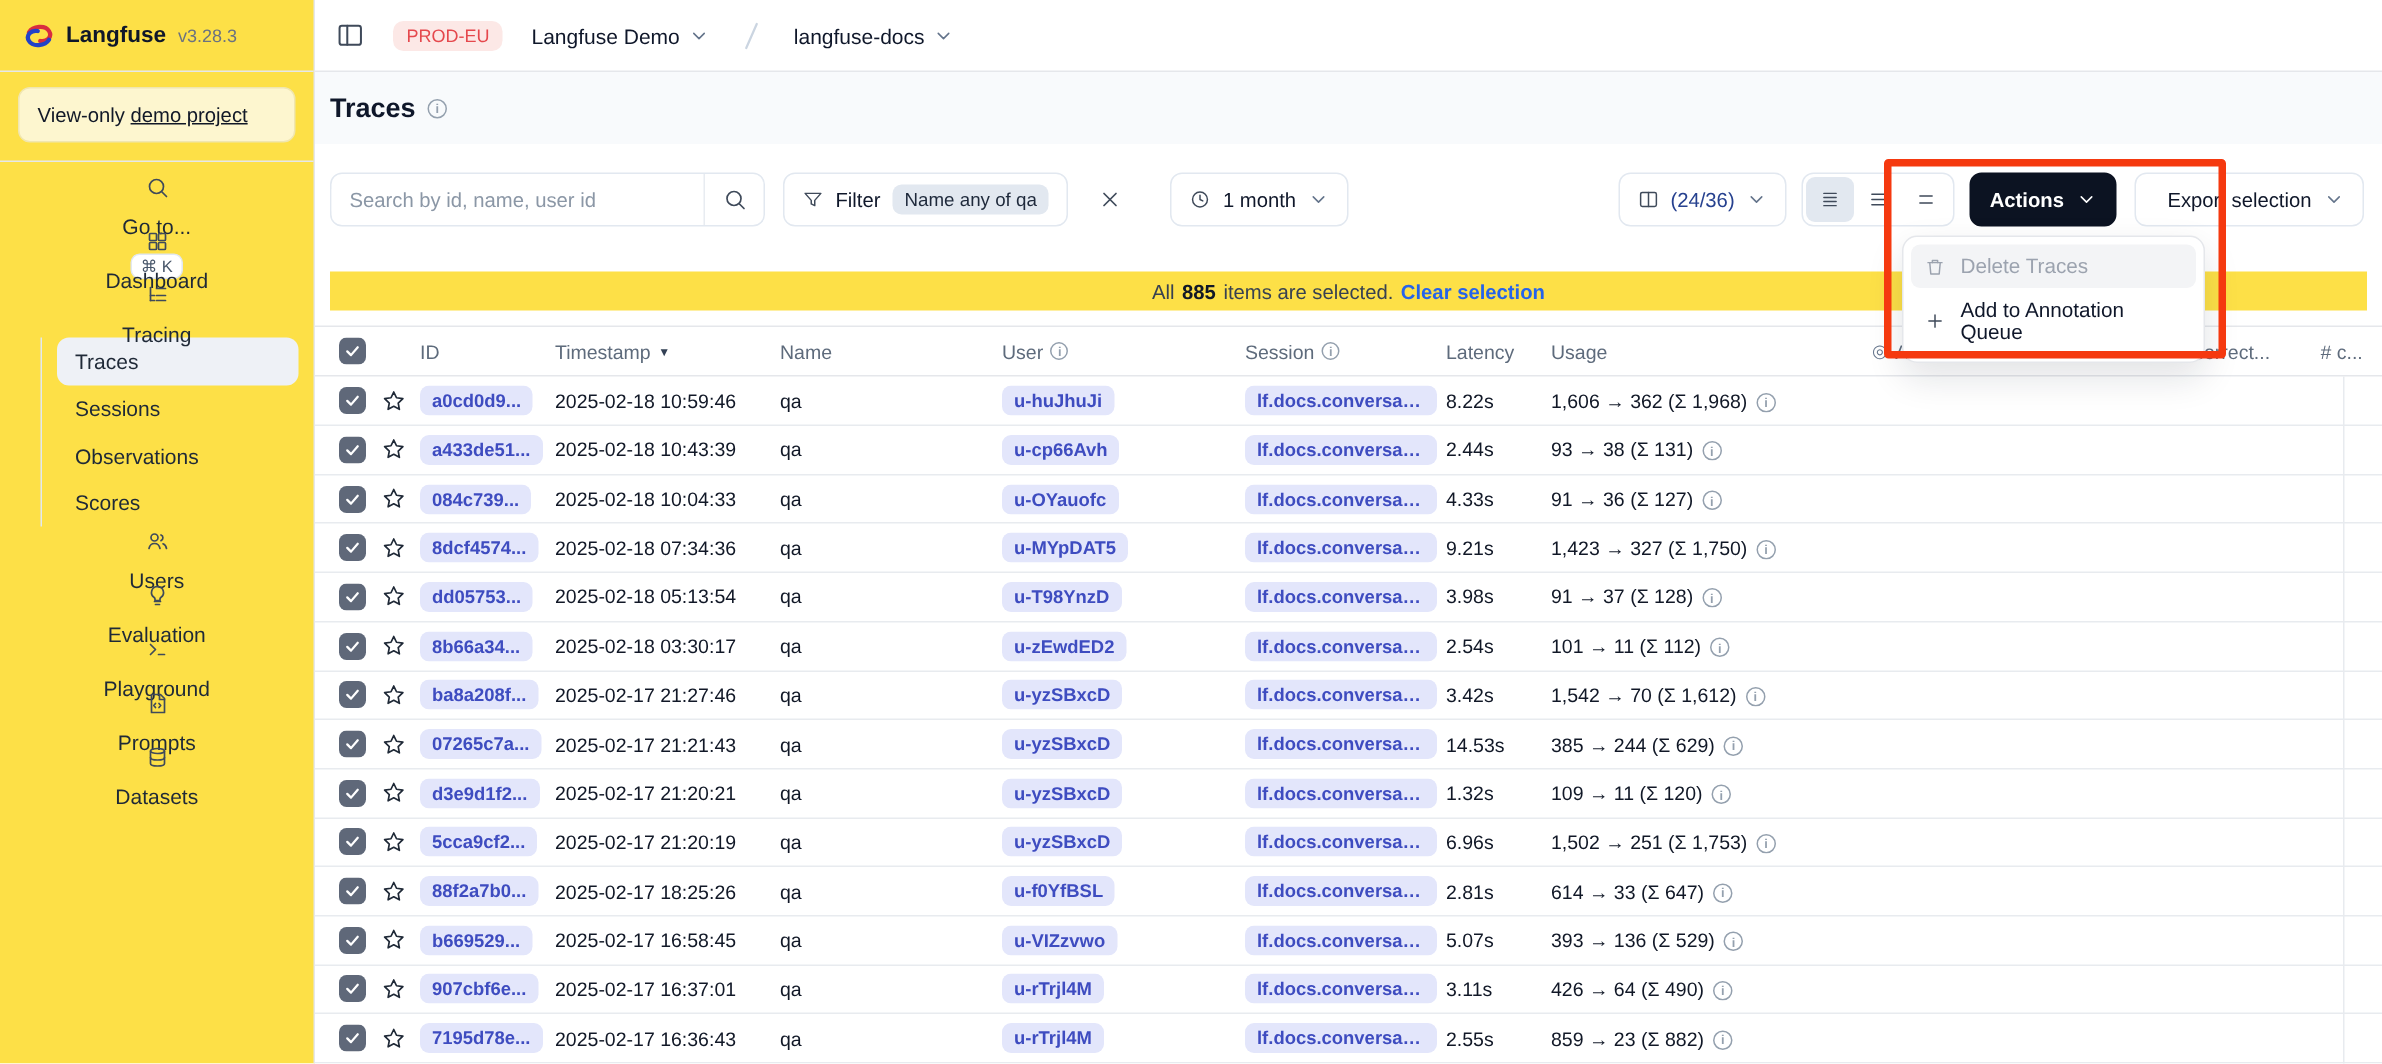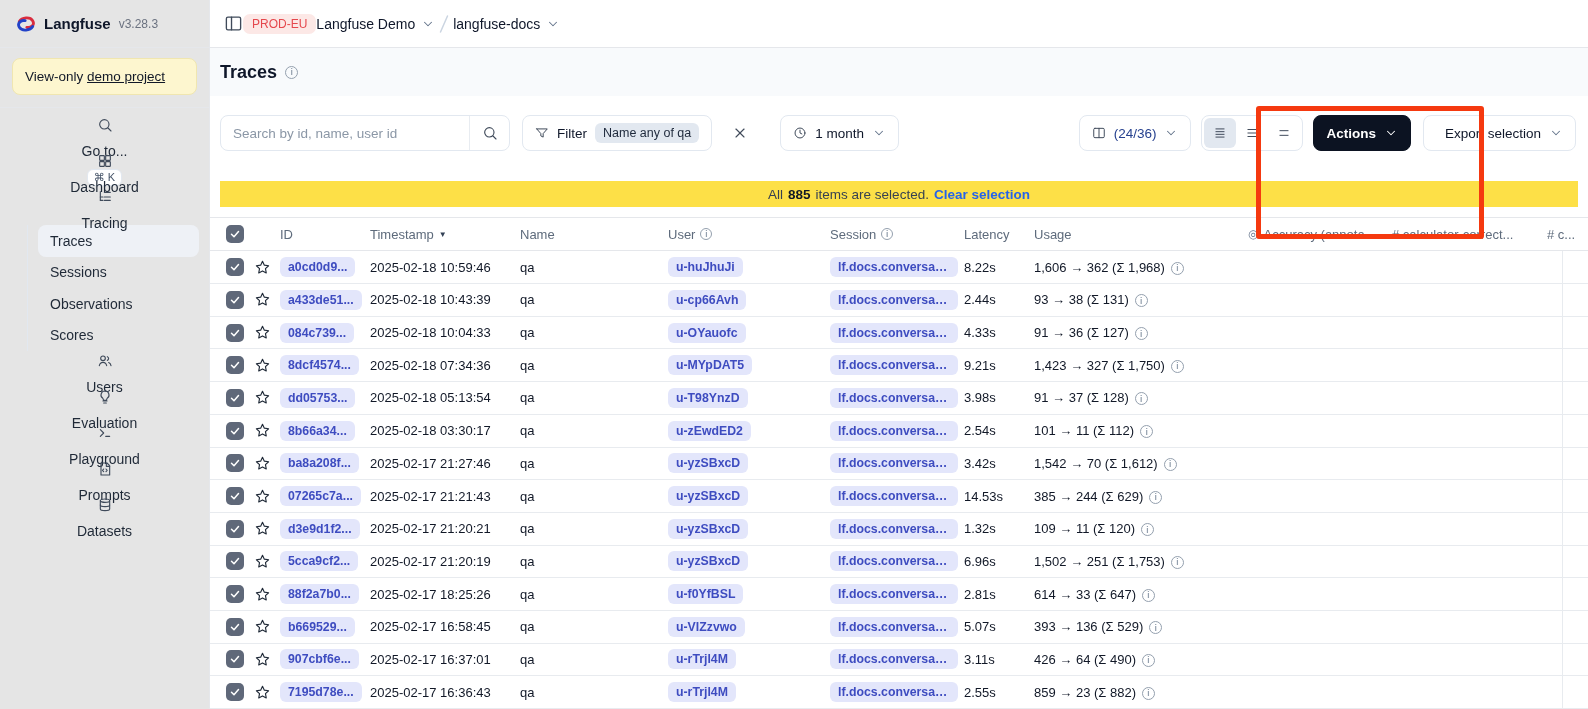--- a/index.html
+++ b/index.html
@@ -4,38 +4,38 @@
 <style>
   * { margin:0; padding:0; box-sizing:border-box; }
   html,body { width:1588px; height:709px; overflow:hidden; }
   body { font-family:"Liberation Sans",sans-serif; font-size:14px; color:#111827; background:#fff; display:flex; }
   .ic { width:16px; height:16px; stroke:#3f4a5a; fill:none; stroke-width:1.7; stroke-linecap:round; stroke-linejoin:round; flex:none; }
   .ic-sm { width:14px; height:14px; }
   .chev { width:14px; height:14px; stroke:#64748b; fill:none; stroke-width:1.8; stroke-linecap:round; stroke-linejoin:round; }
   .inf { display:inline-flex; align-items:center; justify-content:center; width:13px; height:13px; border:1.2px solid #94a0ae; border-radius:50%; font-size:8.5px; color:#94a0ae; font-weight:700; flex:none; }
 
   
-  .sidebar { width:210px; flex:none; border-right:1px solid #e5e7eb; background:#e5e5e5; display:flex; flex-direction:column; }
+  .sidebar { width:210px; flex:none; border-right:1px solid #e5e7eb; background:#fde047; display:flex; flex-direction:column; }
   .logo-row { height:48px; display:flex; align-items:center; gap:8px; padding:0 16px; border-bottom:1px solid #e5e7eb; }
   .logo-name { font-weight:700; font-size:15px; color:#0f172a; }
   .logo-ver { font-size:12px; color:#6b7280; }
   .viewonly-wrap { padding:10px 12px 12px; border-bottom:1px solid #e5e7eb; }
   .viewonly { background:#fdf6cf; border:1px solid #f0e6b0; border-radius:8px; padding:10px 12px; font-size:13.5px; color:#111827; }
   .viewonly a { color:#111827; }
   .nav { padding:9px 10px; }
   .nav-item { height:34px; margin-bottom:2px; display:flex; align-items:center; gap:10px; padding:0 10px; border-radius:8px; color:#1f2937; cursor:pointer;flex-direction:column; }
   .nav-item .lbl { flex:1; }
   .kbd { border:1px solid #e2e8f0; border-radius:6px; font-size:11px; padding:1px 6px; color:#475569; background:#fff; }
   .sub-rail { margin:2px 0 2px 17px; border-left:1px solid #e2e8f0; padding-left:10px; }
   .sub-item { height:31.5px; display:flex; align-items:center; padding:0 12px; border-radius:8px; color:#1f2937; cursor:pointer; }
   .sub-item.active { background:#eef1f6; font-weight:500; }
 
   
   .main { position:relative; flex:1; display:flex; flex-direction:column; min-width:0; }
-  .topbar { height:48px; flex:none; display:flex; align-items:center; gap:0; padding:0 14px; border-bottom:1px solid #e5e7eb; background:#fff; }
+  .topbar { height:48px; flex:none; display:flex; align-items:center; gap:19px; padding:0 14px; border-bottom:1px solid #e5e7eb; background:#fff; }
   .env-badge { background:#fce8e6; color:#e5484d; font-size:12px; font-weight:500; padding:3px 9px; border-radius:7px; }
   .crumb { display:flex; align-items:center; gap:6px; font-weight:500; color:#0f172a; cursor:pointer; }
   .title-band { height:48px; flex:none; background:#f8fafc; display:flex; align-items:center; gap:8px; padding:0 10px; }
   .page-title { font-size:18px; font-weight:700; color:#0f172a; }
 
   .toolbar { position:relative; height:70px; flex:none; padding:19px 12px 0 10px; display:flex; }
   .btn { height:36px; display:inline-flex; align-items:center; gap:8px; border:1px solid #e2e8f0; background:#fff; border-radius:8px; padding:0 12px; font-size:13.5px; color:#0f172a; cursor:pointer; }
   .search-box { width:290px; height:36px; border:1px solid #e2e8f0; border-radius:8px; display:flex; align-items:center; overflow:hidden; background:#fff; }
   .search-box input { flex:1; border:0; outline:0; padding:0 12px; font-size:13.5px; font-family:inherit; color:#0f172a; }
   .search-box input::placeholder { color:#8b97a6; }
@@ -831,16 +831,33 @@
             <span class="inf">i</span>
           </div>
           <div class="cell"></div>
           <div class="cell"></div>
           <div class="cell"></div>
         </div>
       </div>
     <div class="v-divider"></div>
   </div>
 
+  <div class="dropdown">
+    <div class="dd-item disabled">
+      <svg class="ic ic-sm" viewBox="0 0 24 24">
+          <path d="M4 7h16"></path>
+          <path d="M9 7V4.5h6V7"></path>
+          <path d="M6 7l1.2 13h9.6L18 7"></path>
+        </svg>
+      <span>Delete Traces</span>
+    </div>
+    <div class="dd-item">
+      <svg class="ic ic-sm" viewBox="0 0 24 24">
+          <line x1="12" y1="5" x2="12" y2="19"></line>
+          <line x1="5" y1="12" x2="19" y2="12"></line>
+        </svg>
+      <span>Add to Annotation Queue</span>
+    </div>
+  </div>
 
   <div class="annotation-rect"></div>
 
 </div>
 
 </body></html>

